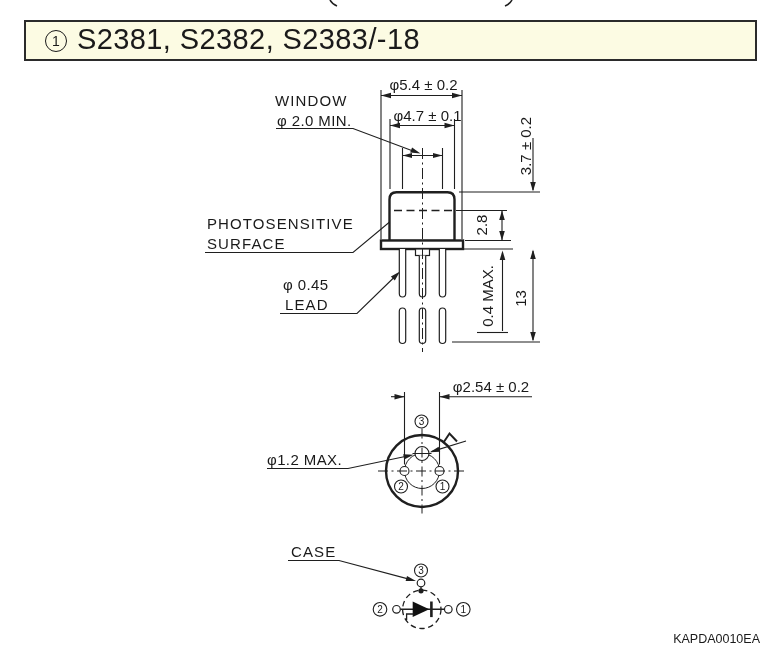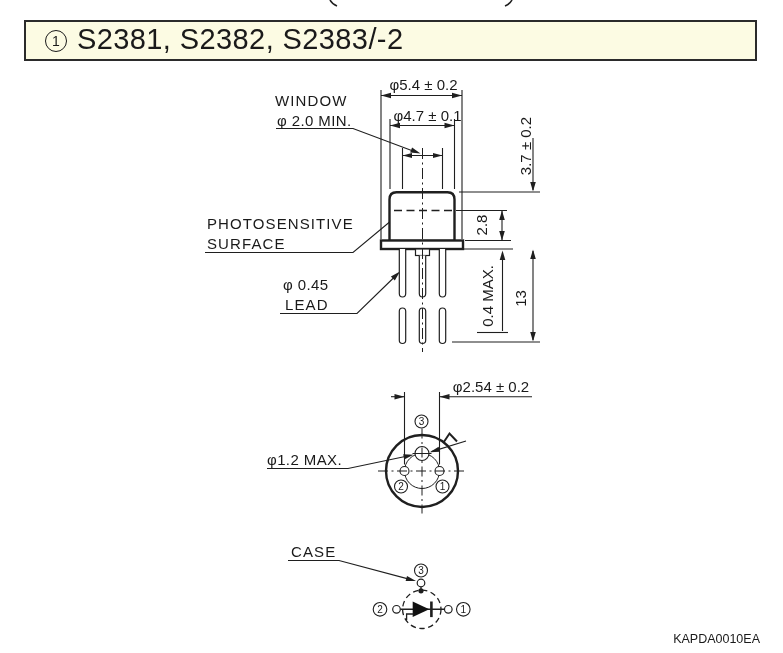--- a/index.html
+++ b/index.html
@@ -19,21 +19,21 @@
   .pin{font-size:10px;}
   .code{font-size:12.5px;}
 </style>
 </head>
 <body>
 
 <div class="page">
 
   <div class="hdr">
     <span class="badge">1</span>
-    <span class="hdr-title">S2381, S2382, S2383/-2</span>
+    <span class="hdr-title">S2381, S2382, S2383/-18</span>
   </div>
 
   <svg width="783" height="653" viewBox="0 0 783 653">
 
     <g stroke="#1f1f1f" stroke-width="1.6" fill="none">
       <path d="M330,0 Q332,4 337,6"></path>
       <path d="M512,0 Q510,4 505,6"></path>
     </g>
 
     <g stroke="#1f1f1f" fill="none">

